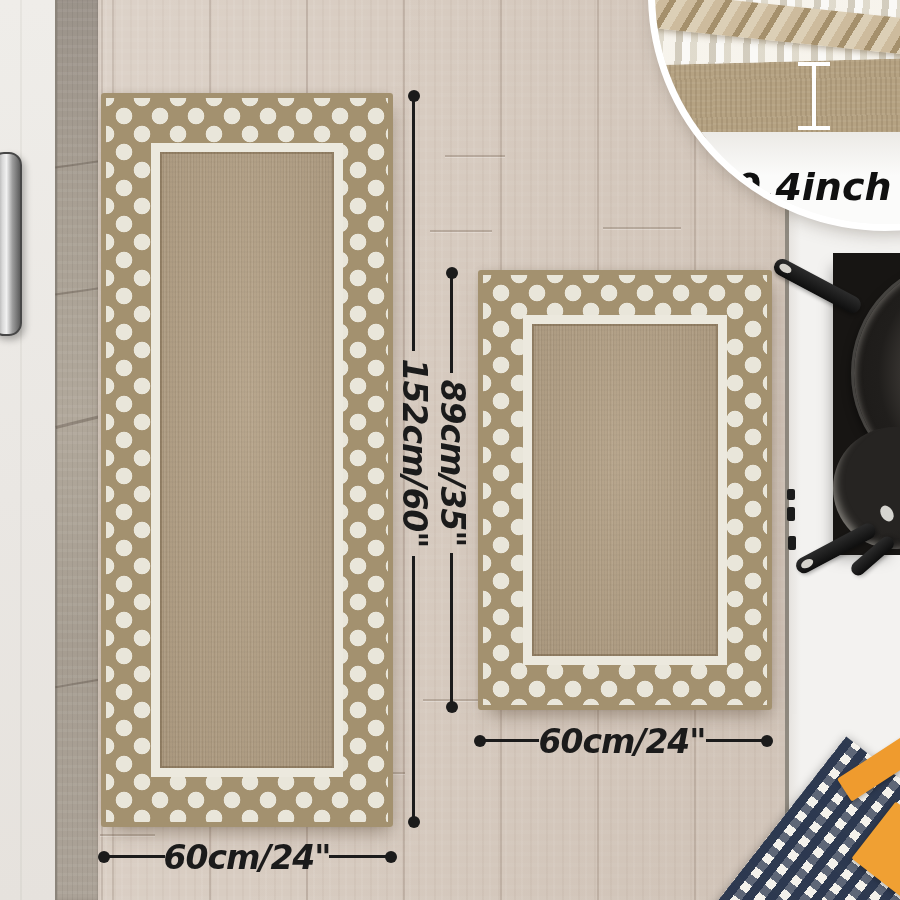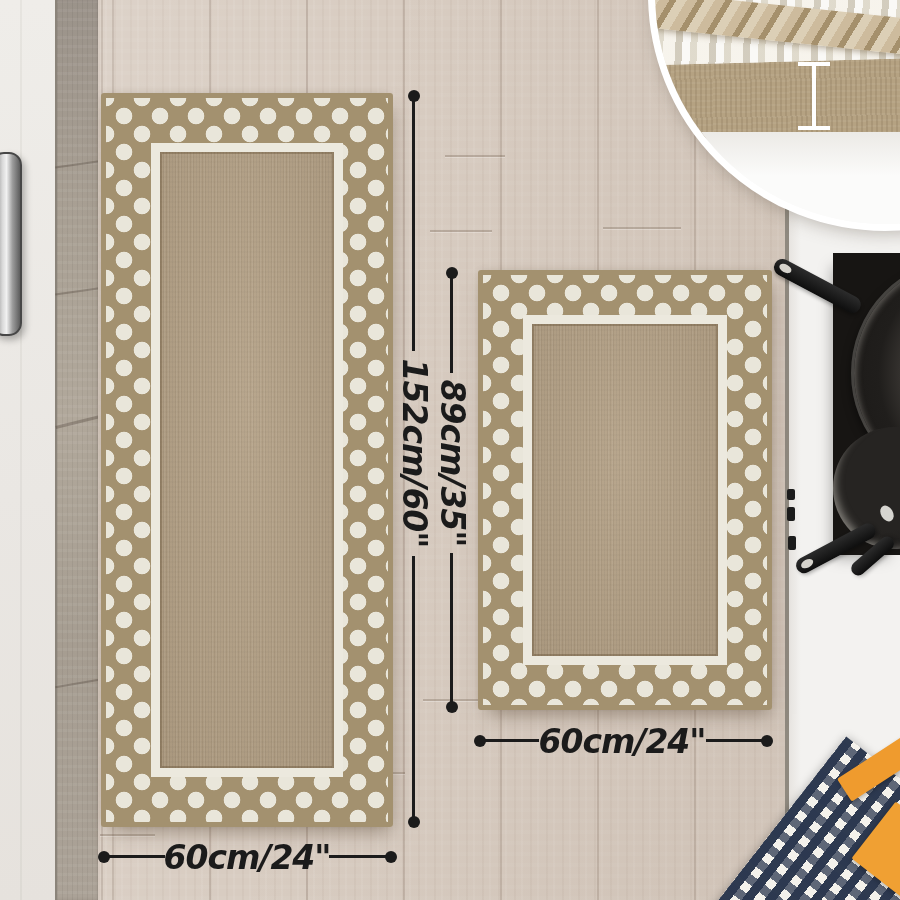--- a/index.html
+++ b/index.html
@@ -204,15 +204,16 @@
   <div class="abs inset">
     <div class="abs inset-cream"></div>
     <div class="abs inset-braid"></div>
     <div class="abs inset-band"></div>
     <div class="abs inset-floor"></div>
     <div class="abs ibeam">
       <div class="abs cap" style="top:0;"></div>
       <div class="abs stem"></div>
       <div class="abs cap" style="bottom:0;"></div>
     </div>
+    <div class="abs inset-label">0.4inch</div>
   </div>
 
 </div>
 
 </body></html>

